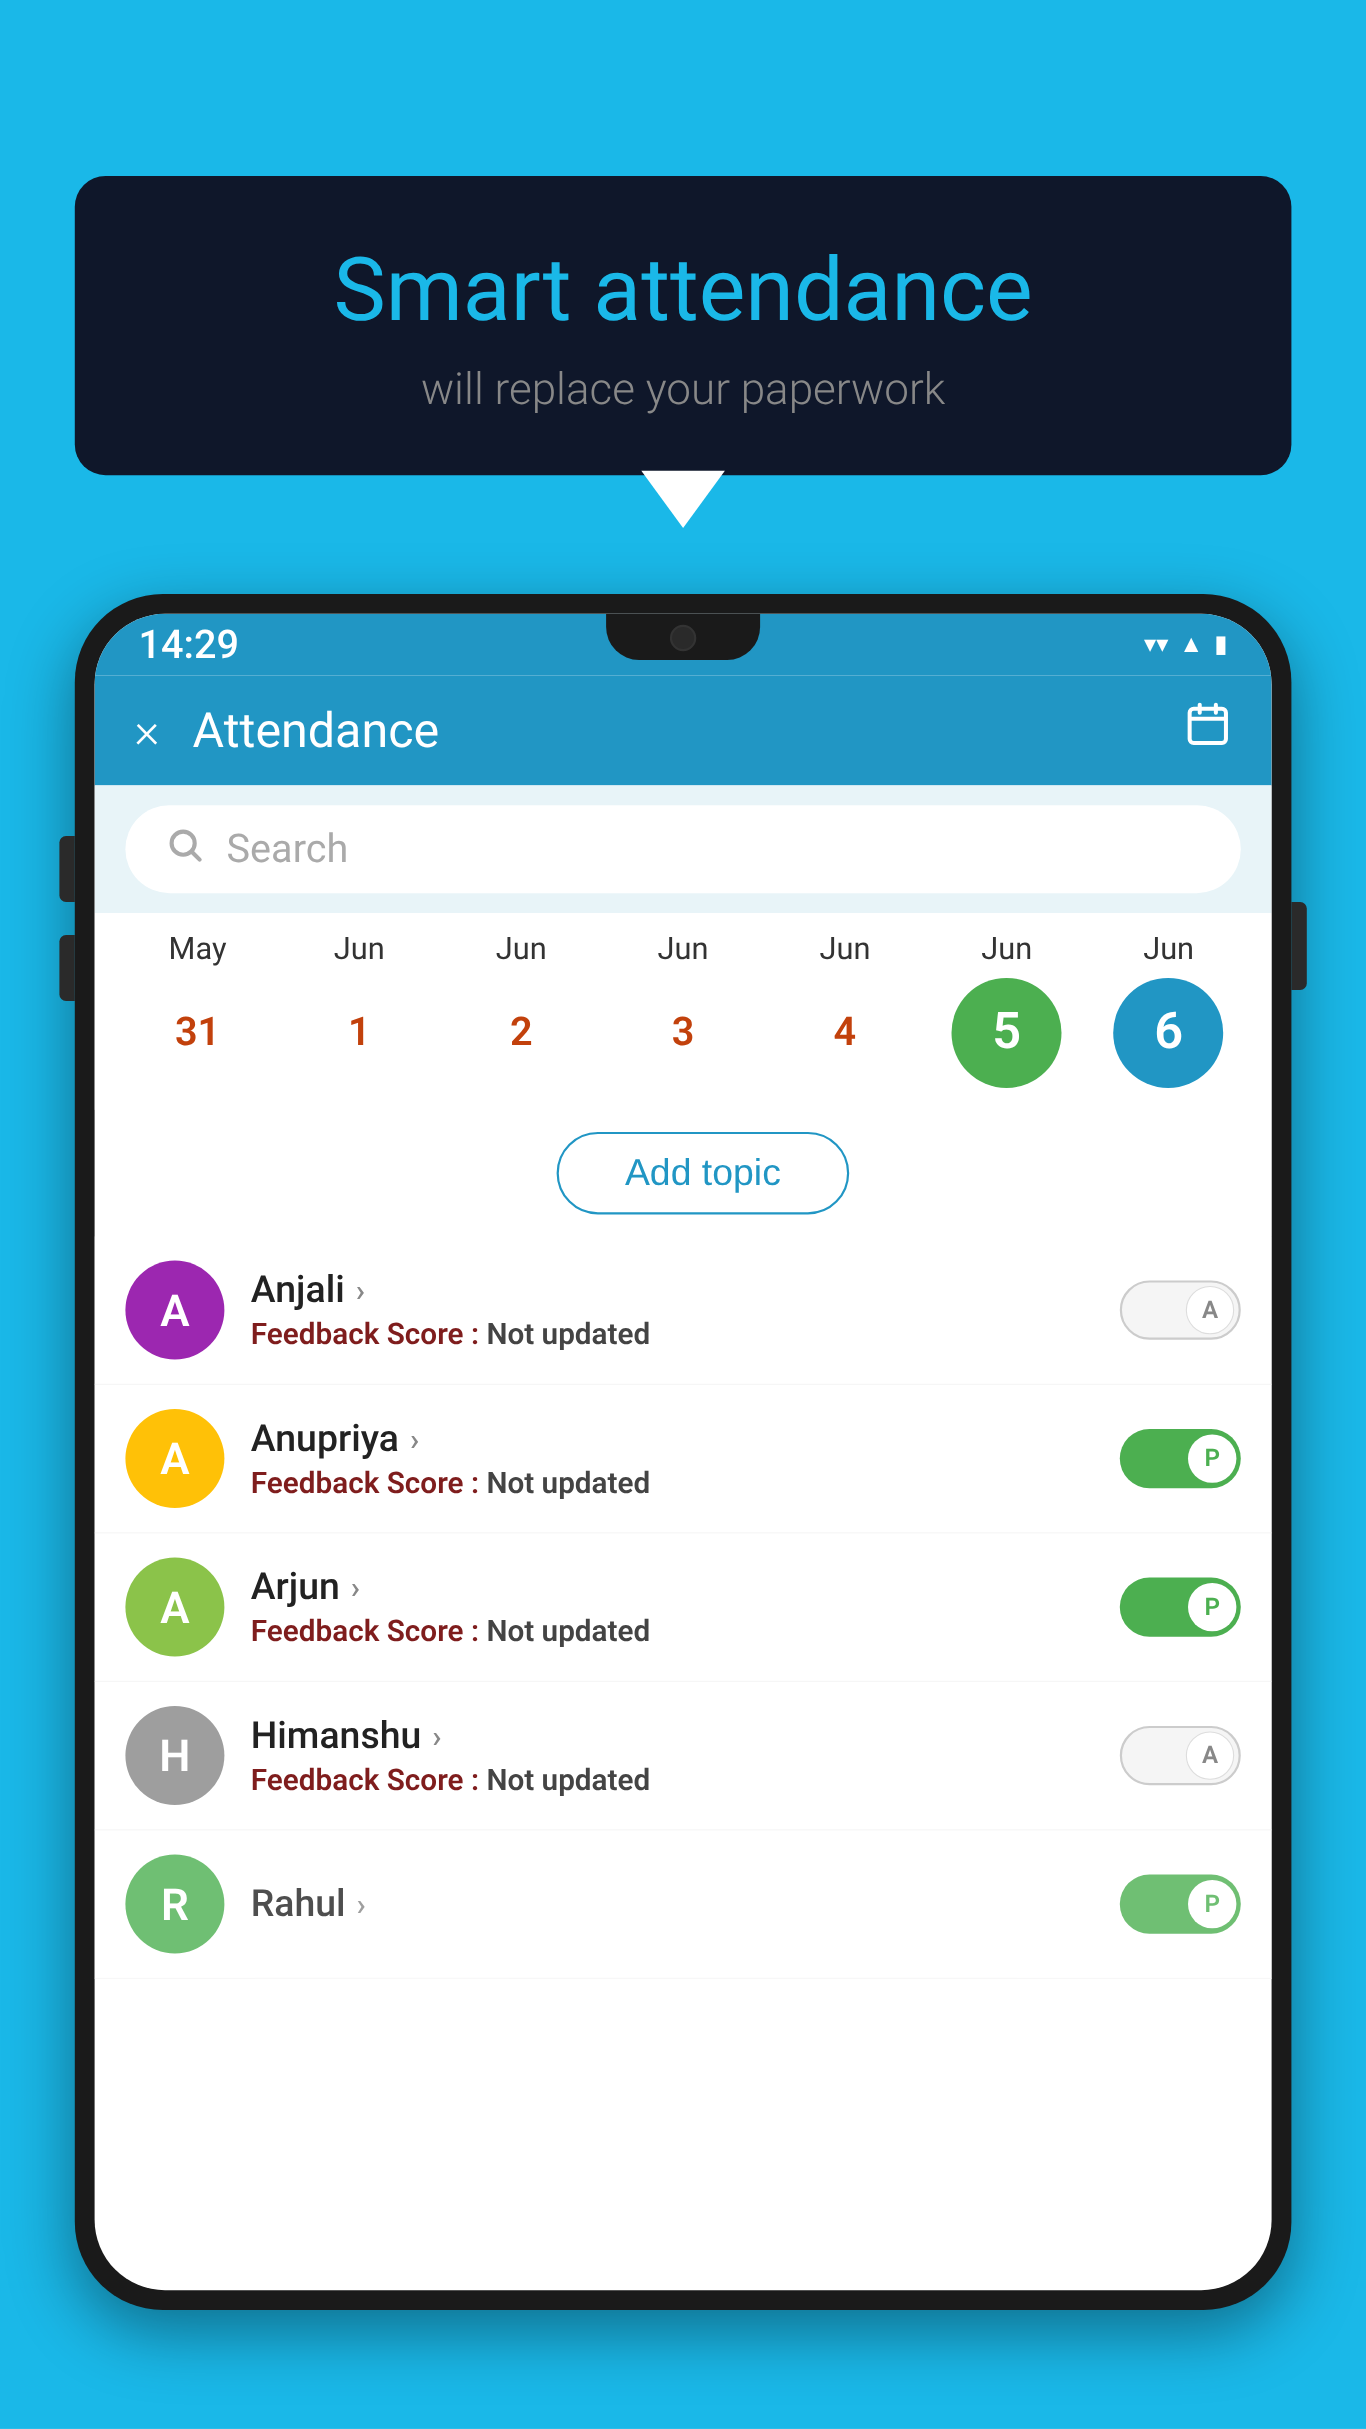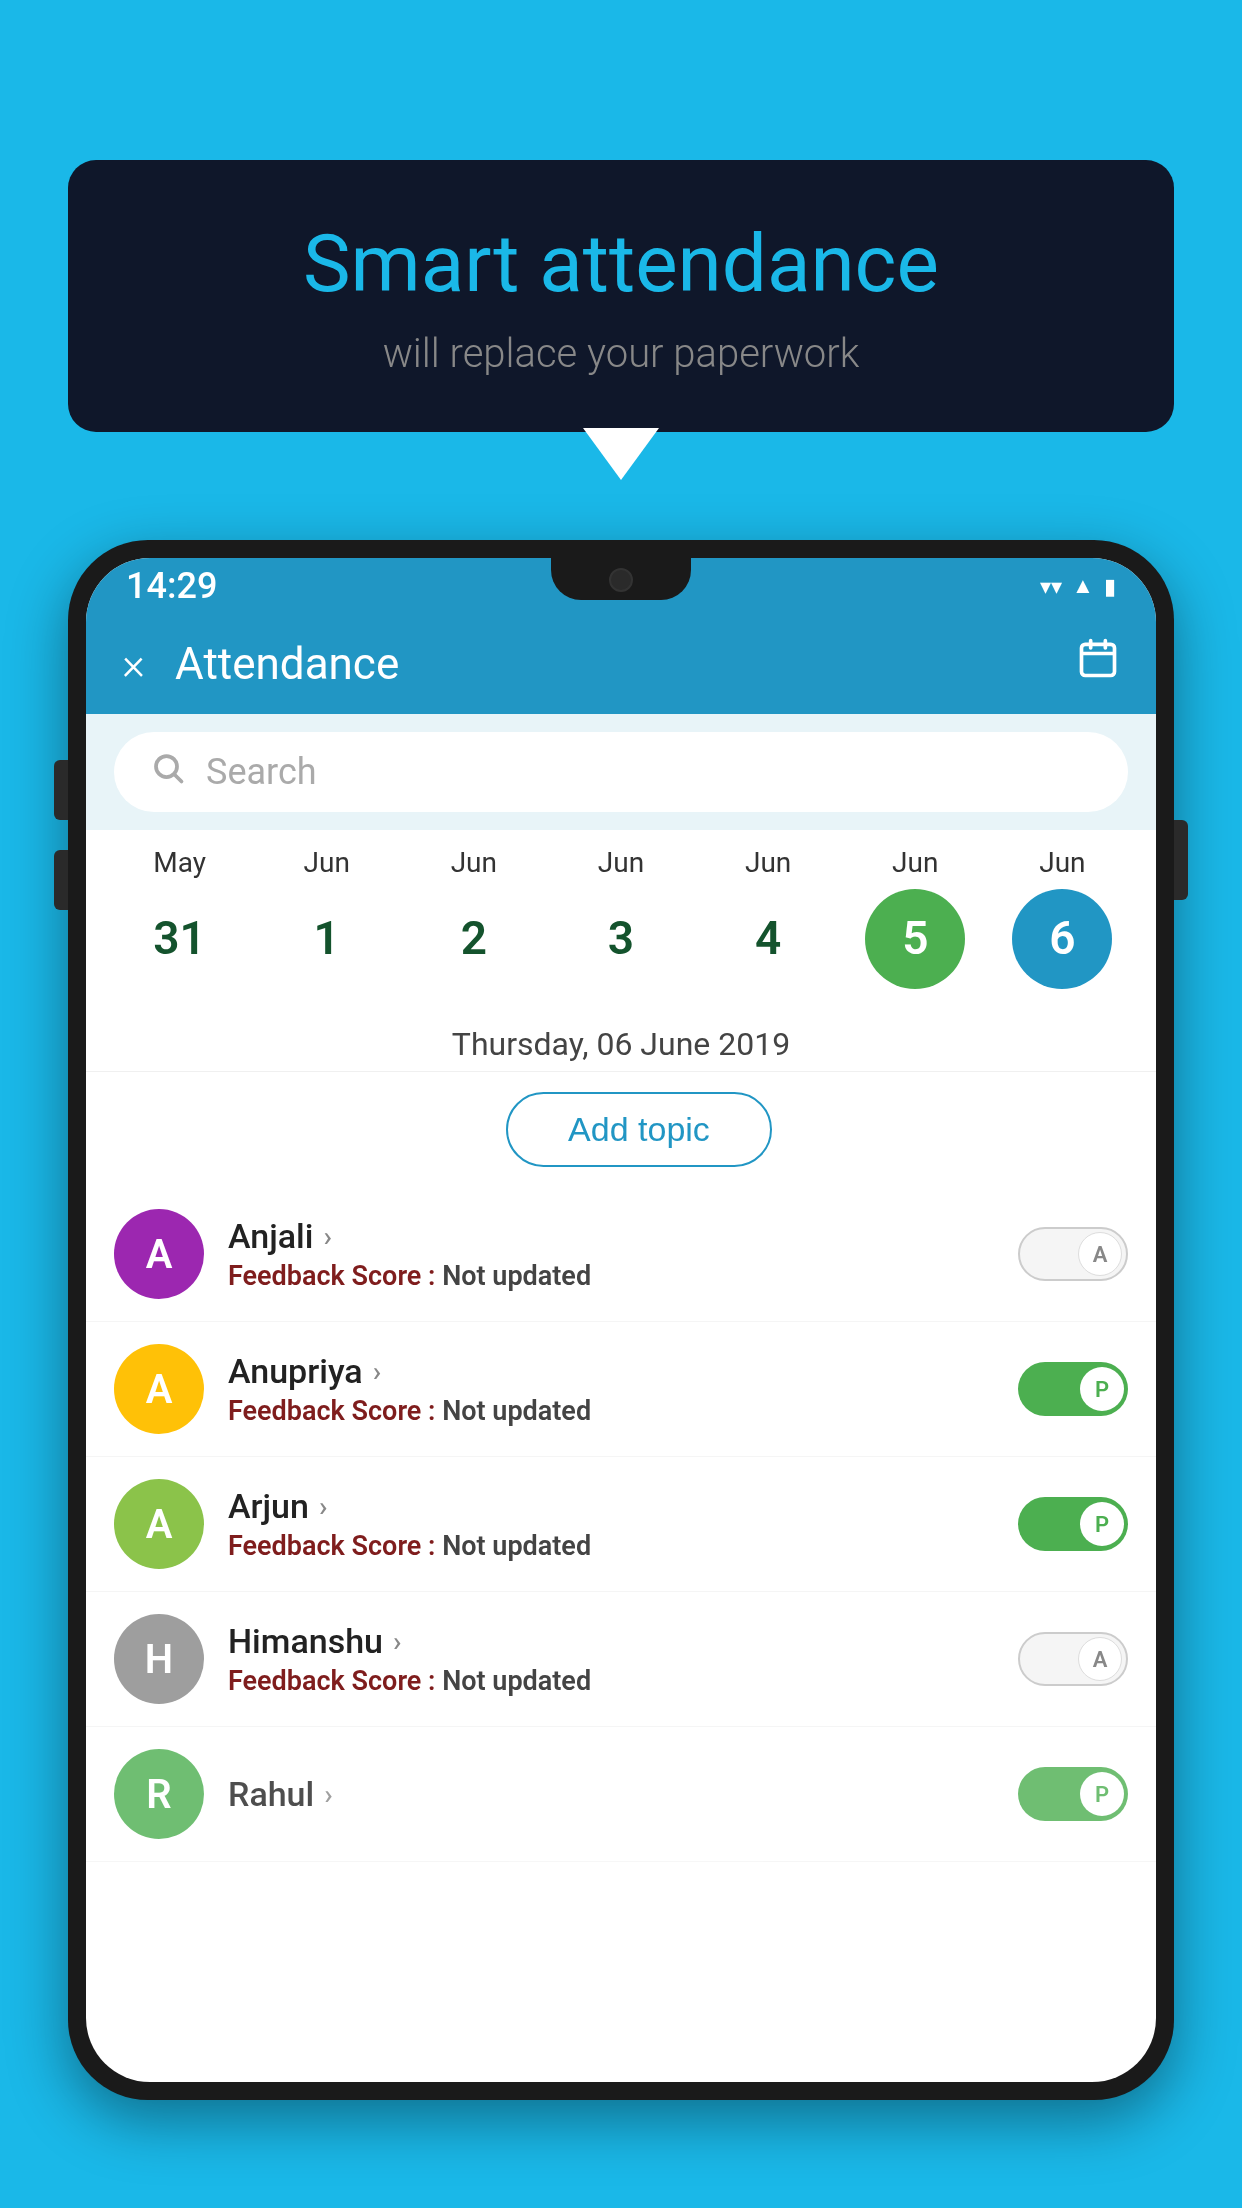--- a/index.html
+++ b/index.html
@@ -233,23 +233,23 @@
       text-align: center;
     }
 
     .date-numbers {
       display: flex;
       justify-content: space-around;
       align-items: center;
     }
 
     .date-num {
-      font-size: 46px;
+      font-size: 36px;
       font-weight: 600;
-      color: #14532d;
+      color: #c2410c;
       width: 130px;
       text-align: center;
       line-height: 1.2;
     }
 
     .date-num.today {
       background: #4caf50;
       color: white;
       border-radius: 50%;
       width: 100px;
@@ -499,21 +499,20 @@
           <div class="date-num">4</div>
           <div style="width:130px;display:flex;justify-content:center;">
             <div class="date-num today">5</div>
           </div>
           <div style="width:130px;display:flex;justify-content:center;">
             <div class="date-num selected">6</div>
           </div>
         </div>
       </div>
 
-      <div class="date-label">Thursday, 06 June 2019</div>
 
       <div class="add-topic-container">
         <button class="add-topic-btn">Add topic</button>
       </div>
 
 
       <div class="student-list">
 
         <div class="student-item">
           <div class="avatar" style="background:#9c27b0;">A</div>

